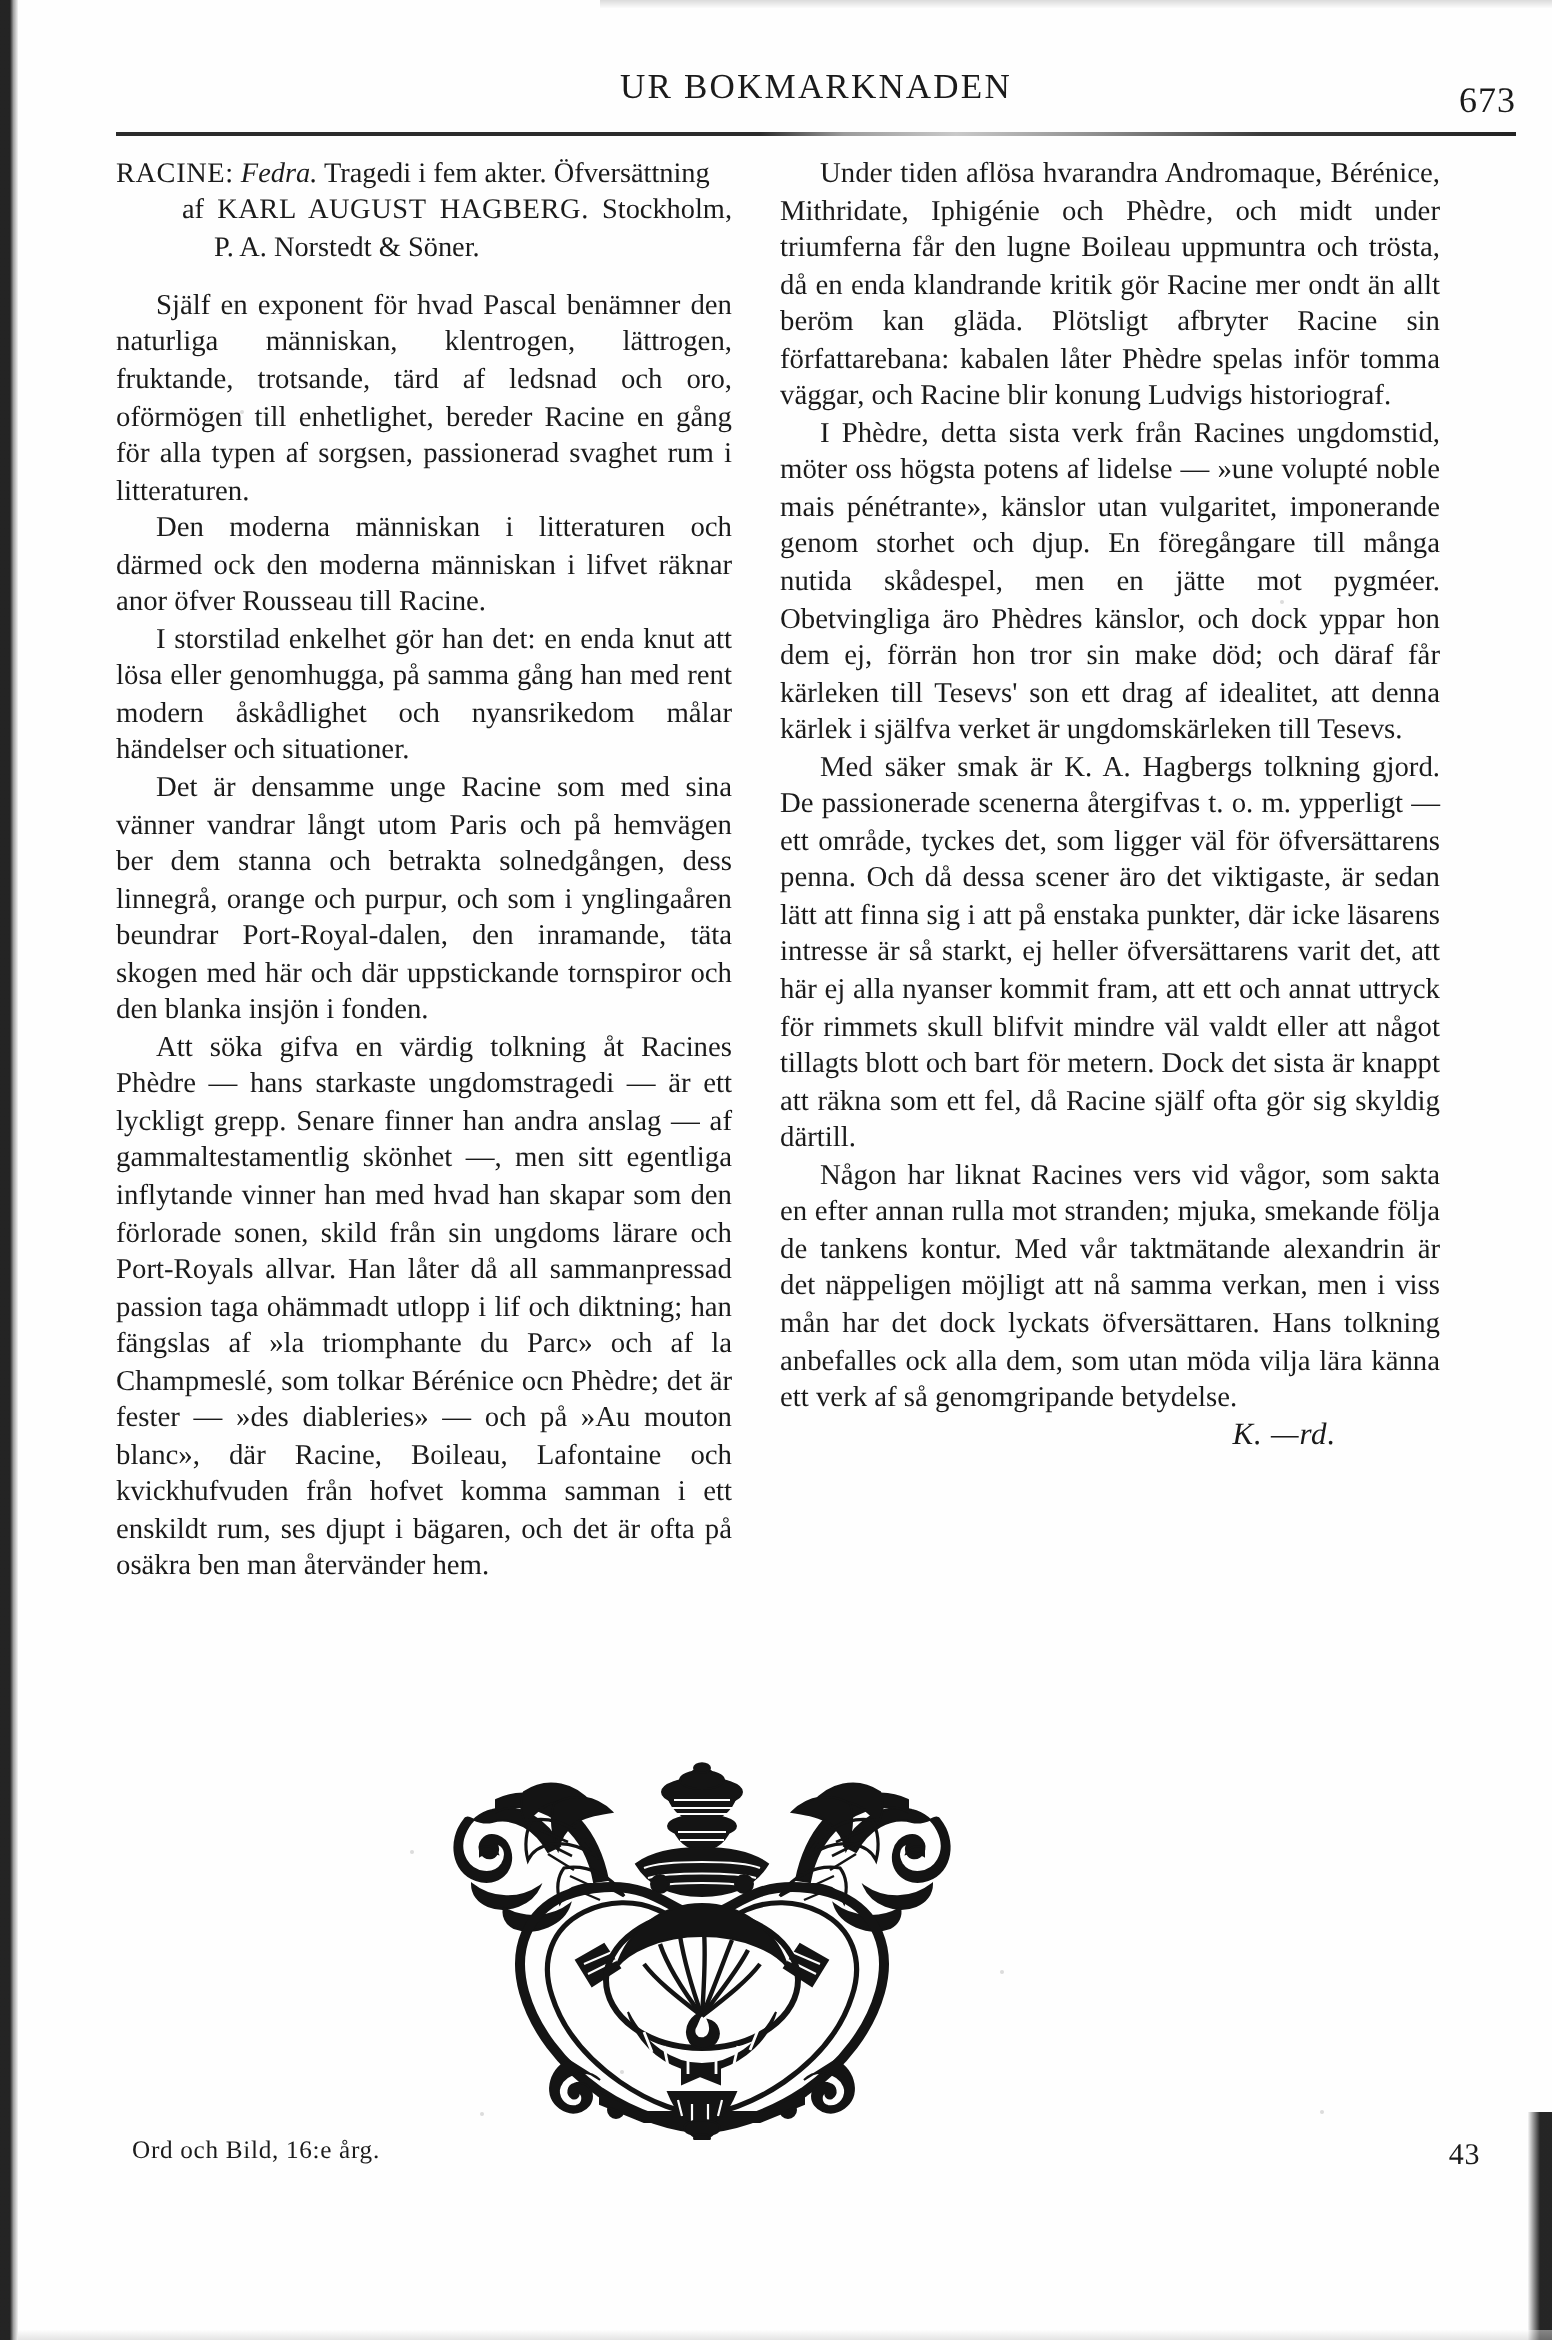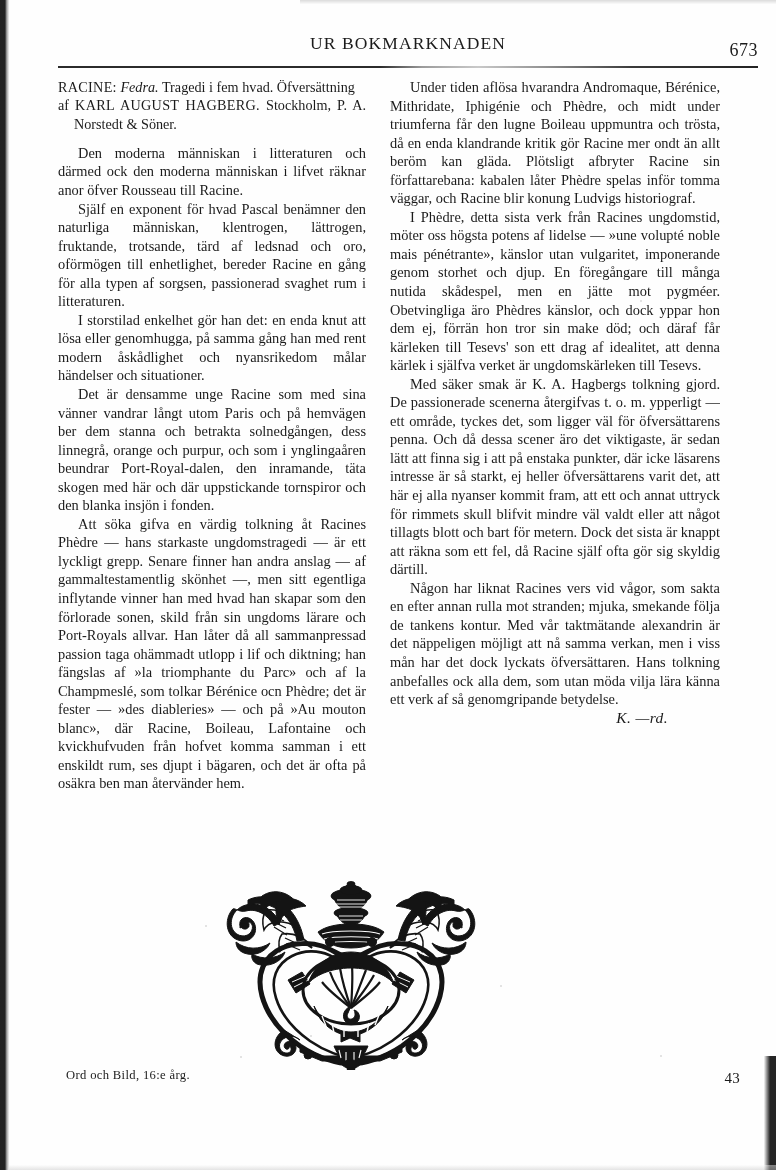--- a/index.html
+++ b/index.html
@@ -104,20 +104,21 @@
   .headnote {
     font-size: 14.2px;
     line-height: 18.3px;
     text-align: justify;
     margin-bottom: 11px;
   }
   .headnote .hang {
     display: block;
     padding-left: 16px;
     text-indent: -16px;
+    margin-left: 33px;
   }
   .sc {
     font-variant: small-caps;
     letter-spacing: .3px;
   }
   .it { font-style: italic; }
 
   .signature {
     text-align: right;
     font-style: italic;
@@ -177,31 +178,31 @@
   </div>
   <div class="runhead-rule"></div>
 
   <div class="columns">
 
     <div class="col col-left">
 
       <div class="headnote">
         <span class="sc">RACINE:</span>
         <span class="it">Fedra.</span>
-        <span>Tragedi i fem hvad. Öfversättning</span>
+        <span>Tragedi i fem akter. Öfversättning</span>
         <span class="hang">
           <span>af</span>
           <span class="sc">KARL AUGUST HAGBERG.</span>
           <span>Stockholm, P. A.</span>
           <span>Norstedt &amp; Söner.</span>
         </span>
       </div>
 
+      <p class="indent">Själf en exponent för hvad Pascal benämner den naturliga människan, klentrogen, lättrogen, fruktande, trotsande, tärd af ledsnad och oro, oförmögen till enhetlighet, bereder Racine en gång för alla typen af sorgsen, passionerad svaghet rum i litteraturen.</p>
       <p class="indent">Den moderna människan i litteraturen och därmed ock den moderna människan i lifvet räknar anor öfver Rousseau till Racine.</p>
-      <p class="indent">Själf en exponent för hvad Pascal benämner den naturliga människan, klentrogen, lättrogen, fruktande, trotsande, tärd af ledsnad och oro, oförmögen till enhetlighet, bereder Racine en gång för alla typen af sorgsen, passionerad svaghet rum i litteraturen.</p>
       <p class="indent">I storstilad enkelhet gör han det: en enda knut att lösa eller genomhugga, på samma gång han med rent modern åskådlighet och nyansrikedom målar händelser och situationer.</p>
       <p class="indent">Det är densamme unge Racine som med sina vänner vandrar långt utom Paris och på hemvägen ber dem stanna och betrakta solnedgången, dess linnegrå, orange och purpur, och som i ynglingaåren beundrar Port-Royal-dalen, den inramande, täta skogen med här och där uppstickande tornspiror och den blanka insjön i fonden.</p>
       <p class="indent">Att söka gifva en värdig tolkning åt Racines Phèdre — hans starkaste ungdomstragedi — är ett lyckligt grepp. Senare finner han andra anslag — af gammaltestamentlig skönhet —, men sitt egentliga inflytande vinner han med hvad han skapar som den förlorade sonen, skild från sin ungdoms lärare och Port-Royals allvar. Han låter då all sammanpressad passion taga ohämmadt utlopp i lif och diktning; han fängslas af »la triomphante du Parc» och af la Champmeslé, som tolkar Bérénice ocn Phèdre; det är fester — »des diableries» — och på »Au mouton blanc», där Racine, Boileau, Lafontaine och kvickhufvuden från hofvet komma samman i ett enskildt rum, ses djupt i bägaren, och det är ofta på osäkra ben man återvänder hem.</p>
     </div>
 
     <div class="col col-right">
       <p class="indent">Under tiden aflösa hvarandra Andromaque, Bérénice, Mithridate, Iphigénie och Phèdre, och midt under triumferna får den lugne Boileau uppmuntra och trösta, då en enda klandrande kritik gör Racine mer ondt än allt beröm kan gläda. Plötsligt afbryter Racine sin författarebana: kabalen låter Phèdre spelas inför tomma väggar, och Racine blir konung Ludvigs historiograf.</p>
       <p class="indent">I Phèdre, detta sista verk från Racines ungdomstid, möter oss högsta potens af lidelse — »une volupté noble mais pénétrante», känslor utan vulgaritet, imponerande genom storhet och djup. En föregångare till många nutida skådespel, men en jätte mot pygméer. Obetvingliga äro Phèdres känslor, och dock yppar hon dem ej, förrän hon tror sin make död; och däraf får kärleken till Tesevs' son ett drag af idealitet, att denna kärlek i själfva verket är ungdomskärleken till Tesevs.</p>
       <p class="indent">Med säker smak är K. A. Hagbergs tolkning gjord. De passionerade scenerna återgifvas t. o. m. ypperligt — ett område, tyckes det, som ligger väl för öfversättarens penna. Och då dessa scener äro det viktigaste, är sedan lätt att finna sig i att på enstaka punkter, där icke läsarens intresse är så starkt, ej heller öfversättarens varit det, att här ej alla nyanser kommit fram, att ett och annat uttryck för rimmets skull blifvit mindre väl valdt eller att något tillagts blott och bart för metern. Dock det sista är knappt att räkna som ett fel, då Racine själf ofta gör sig skyldig därtill.</p>
       <p class="indent">Någon har liknat Racines vers vid vågor, som sakta en efter annan rulla mot stranden; mjuka, smekande följa de tankens kontur. Med vår taktmätande alexandrin är det näppeligen möjligt att nå samma verkan, men i viss mån har det dock lyckats öfversättaren. Hans tolkning anbefalles ock alla dem, som utan möda vilja lära känna ett verk af så genomgripande betydelse.</p>

